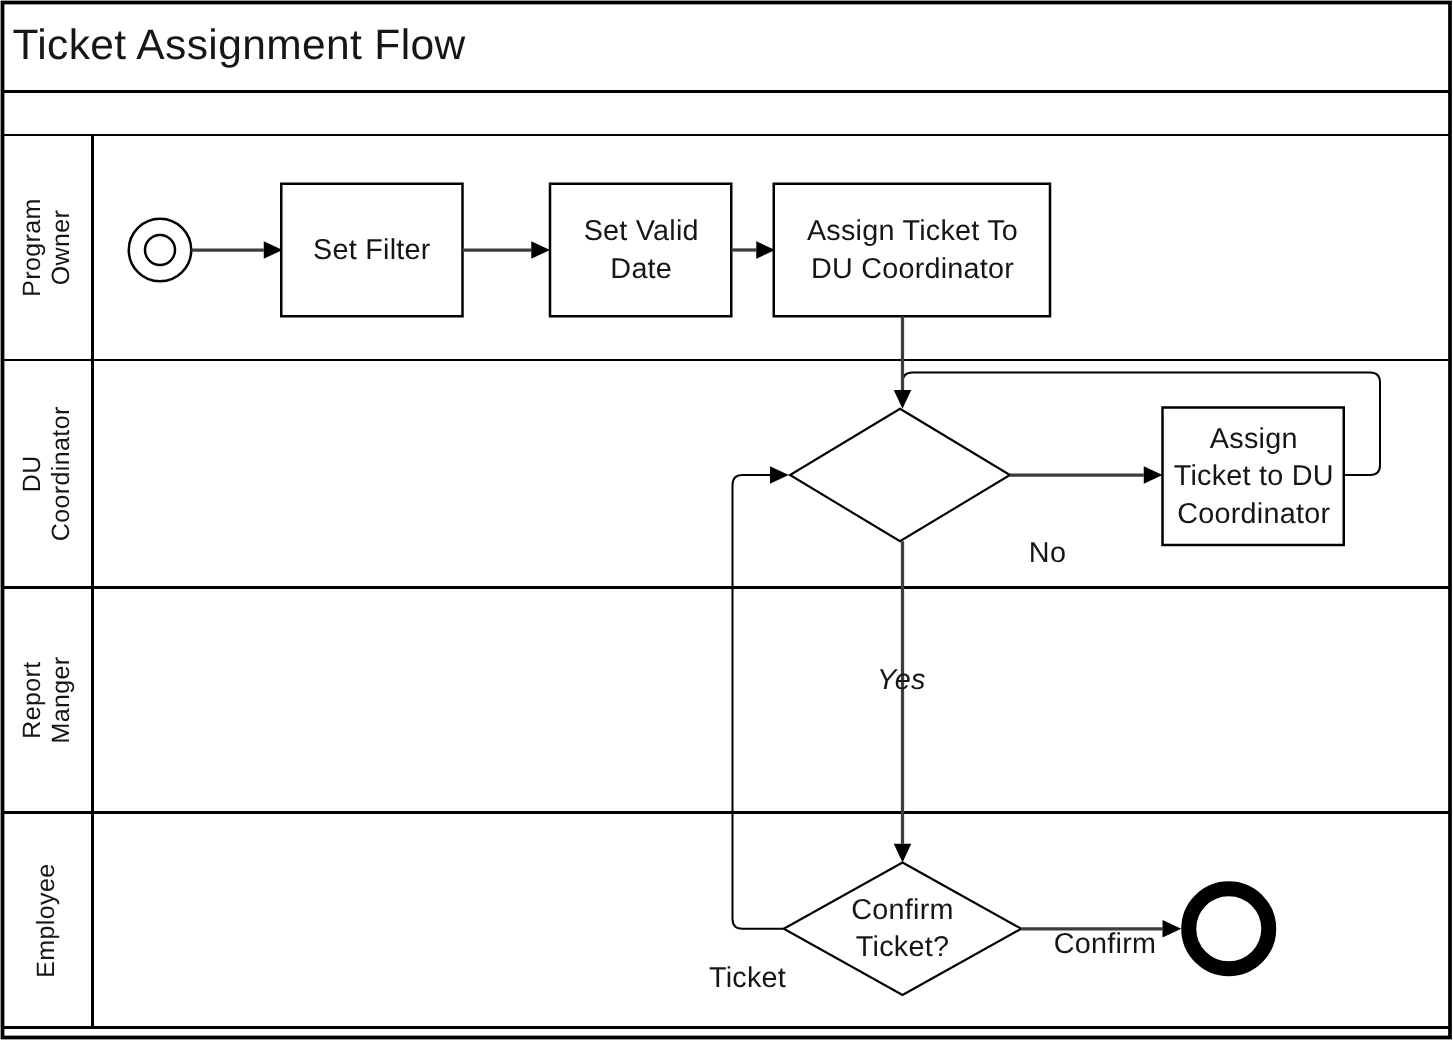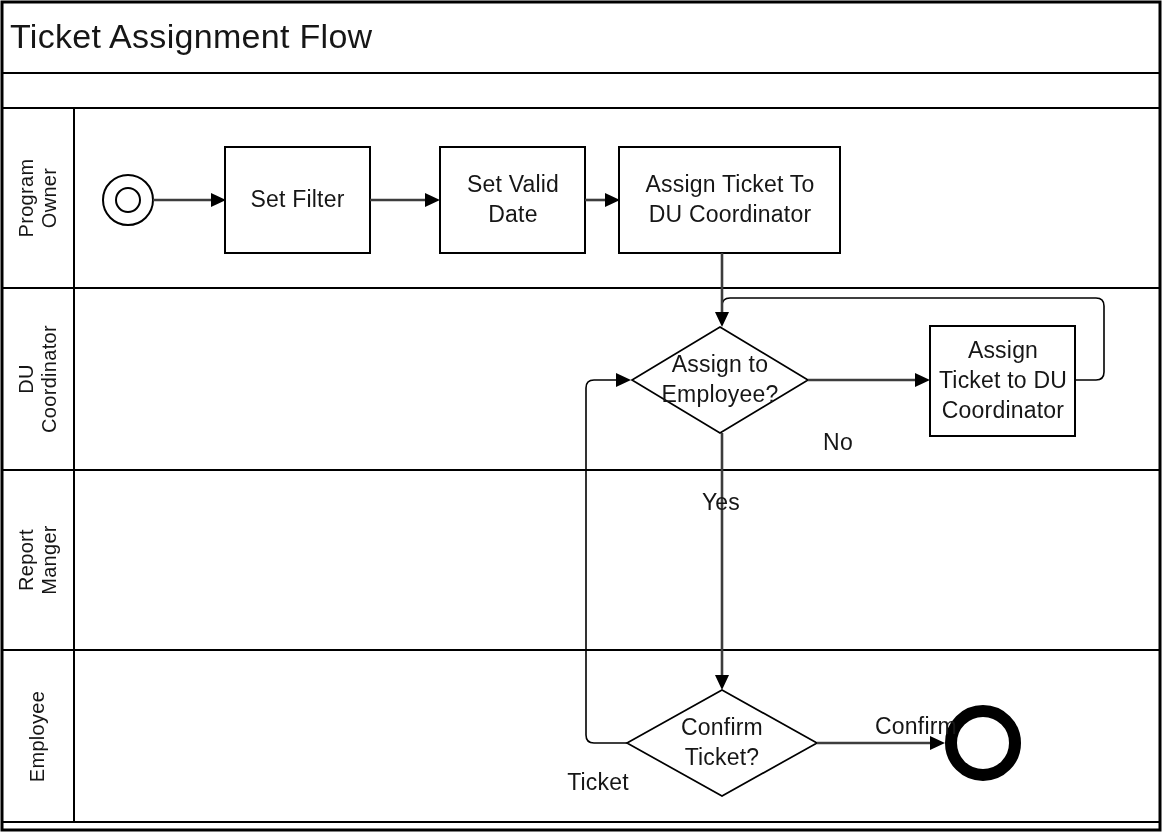--- a/index.html
+++ b/index.html
@@ -119,22 +119,21 @@
     <span>Report
 Manger</span>
   </div>
   <div class="txt lane-label" style="top:650px; height:172px;">
     <span>Employee</span>
   </div>
 
   <div class="txt node-label" style="left:448px; top:147px; width:130px; height:106px;">Set Valid Date</div>
   <div class="txt node-label" style="left:225px; top:147px; width:145px; height:106px;">Set Filter</div>
   <div class="txt node-label" style="left:630px; top:147px; width:200px; height:106px;">Assign Ticket To DU Coordinator</div>
-  <div class="txt node-label" style="left:650px; top:327px; width:140px; height:106px;">Assign to Employee?</div>
   <div class="txt node-label" style="left:937px; top:326px; width:132px; height:110px;">Assign Ticket to DU Coordinator</div>
   <div class="txt node-label" style="left:672px; top:690px; width:100px; height:106px;">Confirm Ticket?</div>
 
   <div class="txt edge-label" style="left:838px; top:397px;margin-top:45px;">No</div>
-  <div class="txt edge-label" style="left:721px; top:502px;">Yes</div>
-  <div class="txt edge-label" style="left:884px; top:726px;margin-left:32px;">Confirm</div>
+  <div class="txt edge-label" style="left:721px; top:544px;font-style:italic;">Yes</div>
+  <div class="txt edge-label" style="left:884px; top:755px;">Confirm</div>
   <div class="txt edge-label" style="left:598px; top:782px;">Ticket</div>
 
 </div>
 
 </body></html>

